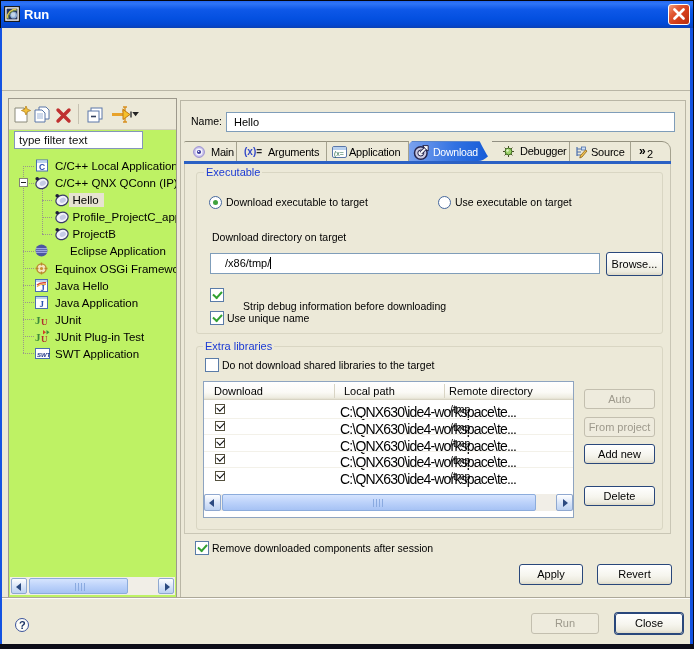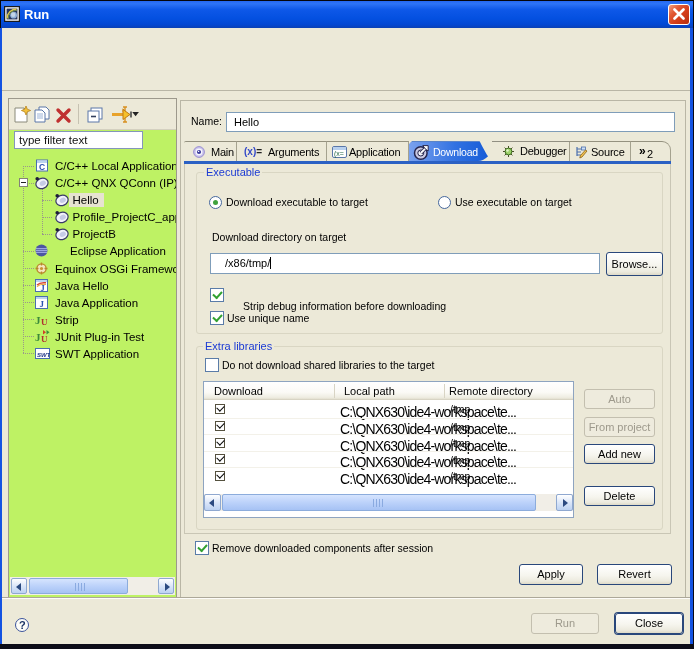--- a/index.html
+++ b/index.html
@@ -220,21 +220,21 @@
       <svg class="abs" style="left:26px; top:144.6px;" width="13" height="13" viewBox="0 0 13 13">
         <rect x="0.5" y="0.5" width="12" height="12" fill="#fff" stroke="#4a6fae"></rect>
         <rect x="1" y="1" width="11" height="2" fill="#bcd4ee"></rect>
         <text x="4.5" y="11" font-size="9" font-weight="bold" fill="#2a52b0" font-family="Liberation Serif">J</text>
       </svg>
       <div class="trow2" style="left:46px; top:145.6px;">Java Application</div>
       <svg class="abs" style="left:26px; top:161.7px;" width="15" height="13" viewBox="0 0 15 13">
         <text x="0" y="10.5" font-size="11" font-weight="bold" fill="#3a8a3a" font-family="Liberation Serif">J</text>
         <text x="6" y="11.5" font-size="9" font-weight="bold" fill="#b03030" font-family="Liberation Serif">U</text>
       </svg>
-      <div class="trow2" style="left:46px; top:162.7px;">Strip</div>
+      <div class="trow2" style="left:46px; top:162.7px;">JUnit</div>
       <svg class="abs" style="left:26px; top:178.3px;" width="16" height="14" viewBox="0 0 16 14">
         <path d="M8 1 l3 2.2 l-3 2.2 z" fill="#d04028"></path>
         <path d="M11.5 1 l3 2.2 l-3 2.2 z" fill="#3a8a3a"></path>
         <text x="0" y="11.5" font-size="11" font-weight="bold" fill="#3a8a3a" font-family="Liberation Serif">J</text>
         <text x="6" y="12.5" font-size="9" font-weight="bold" fill="#b03030" font-family="Liberation Serif">U</text>
       </svg>
       <div class="trow2" style="left:46px; top:179.8px;">JUnit Plug-in Test</div>
       <svg class="abs" style="left:26px; top:195.9px;" width="15" height="13" viewBox="0 0 15 13">
         <rect x="0.5" y="1.5" width="14" height="10" fill="#fff" stroke="#4a6fae"></rect>
         <text x="2" y="9.5" font-size="6" font-weight="bold" font-style="italic" fill="#203888" font-family="Liberation Sans">SWT</text>

